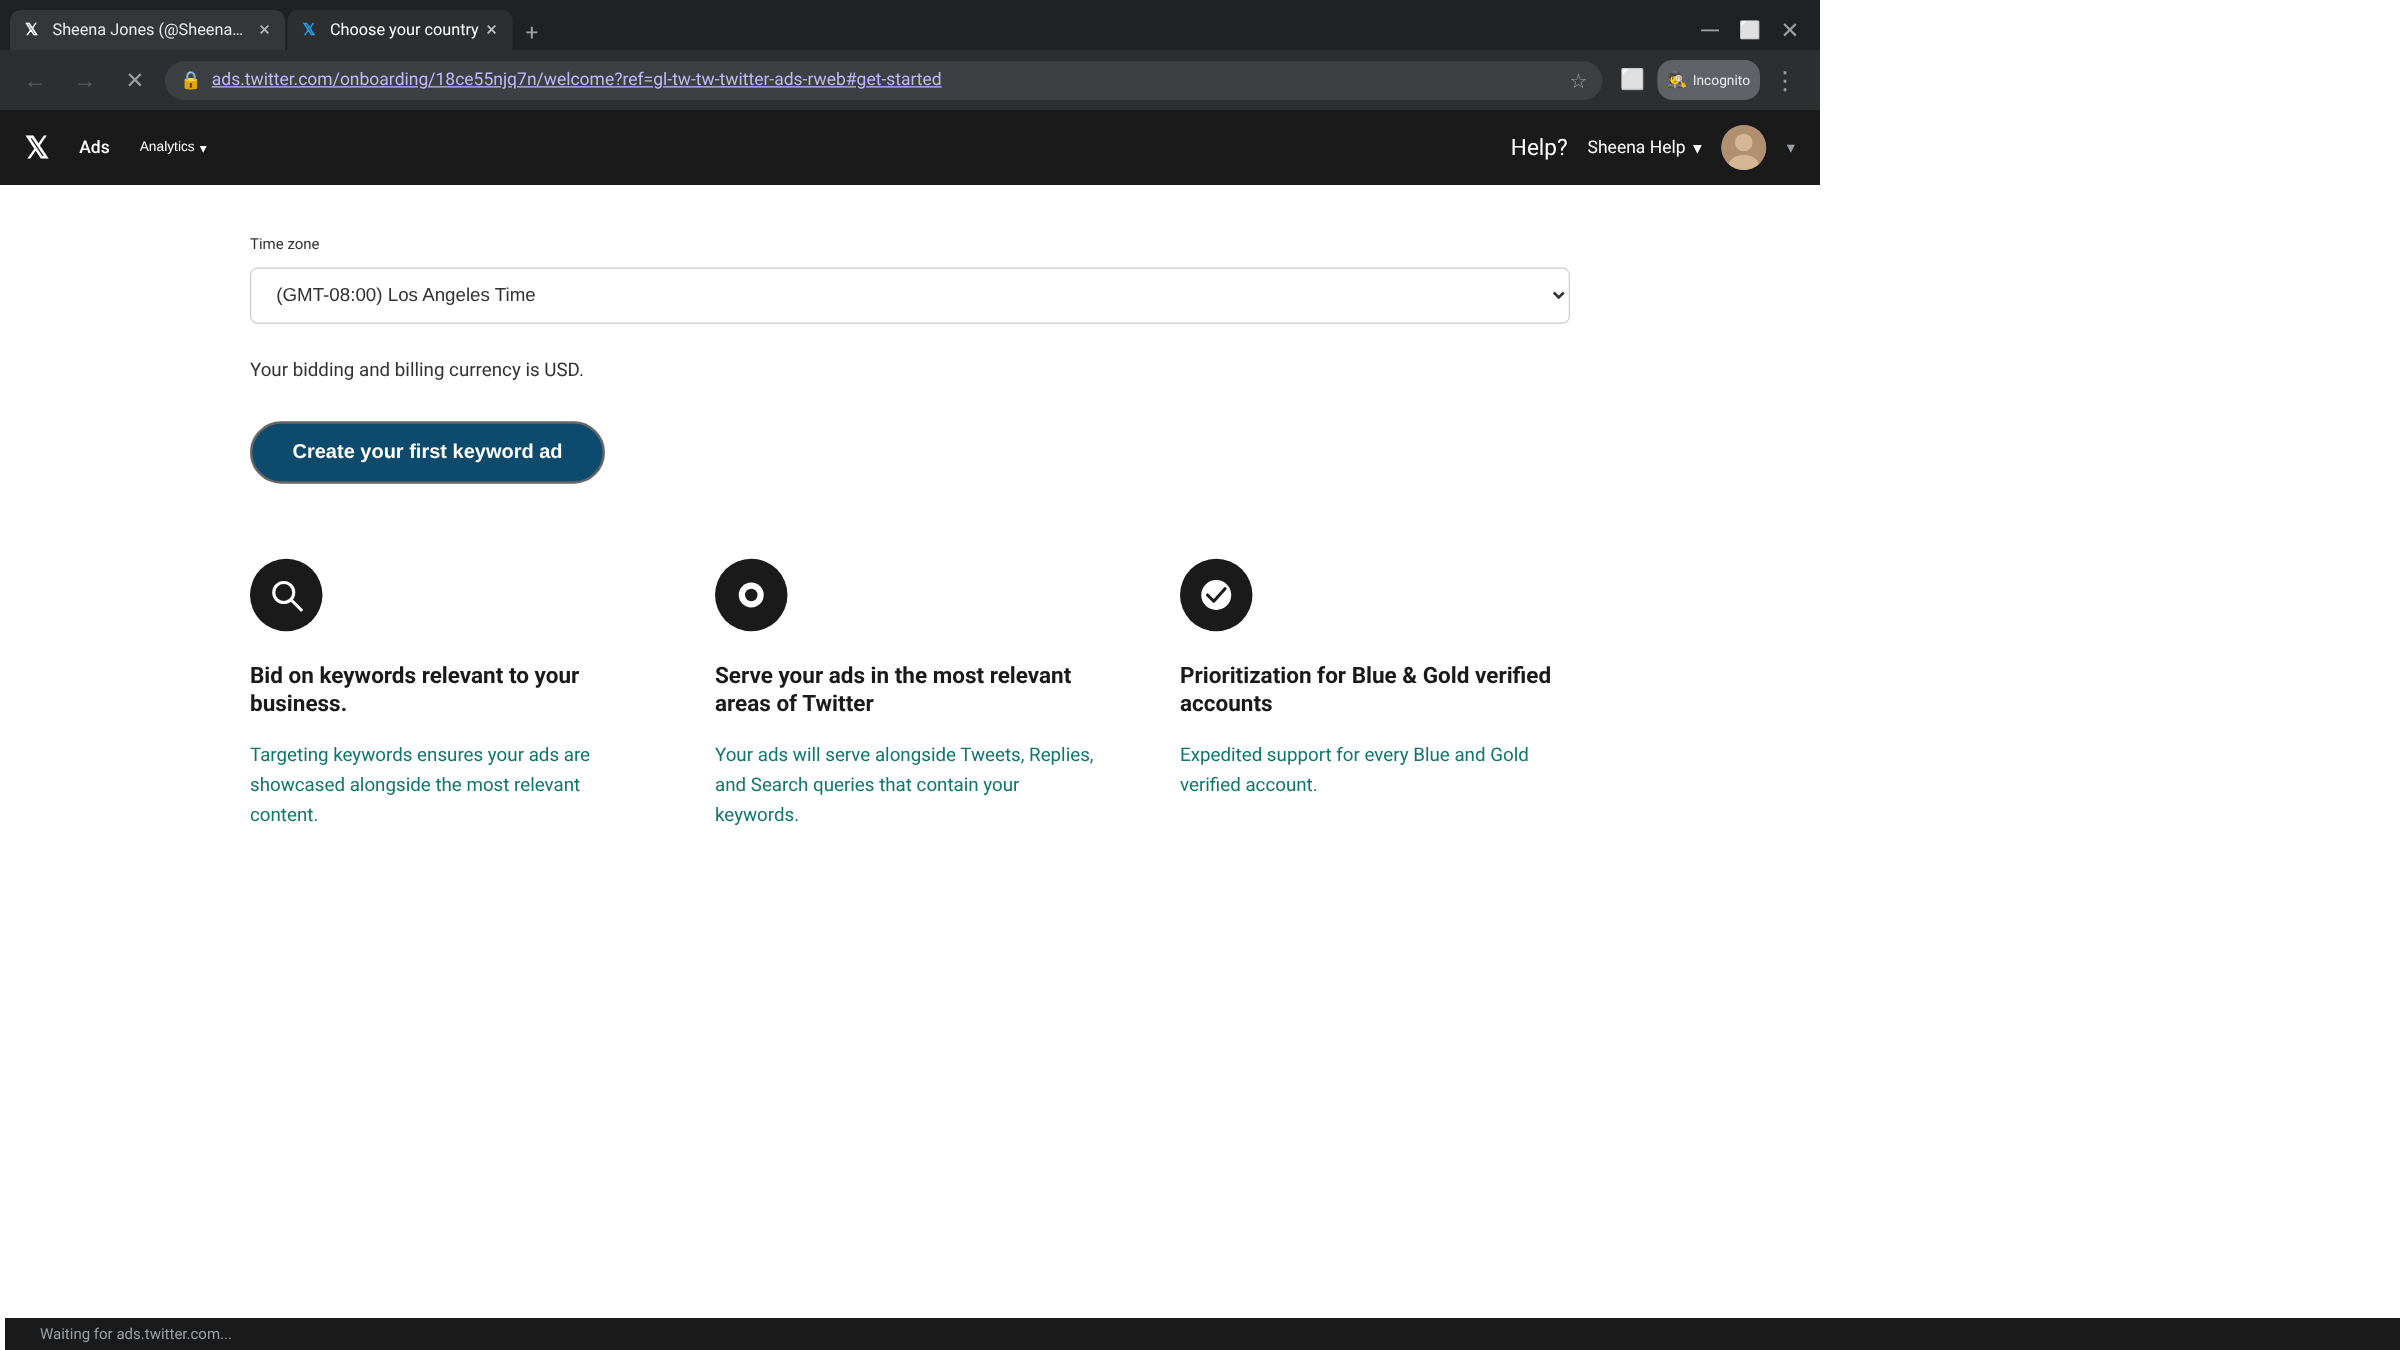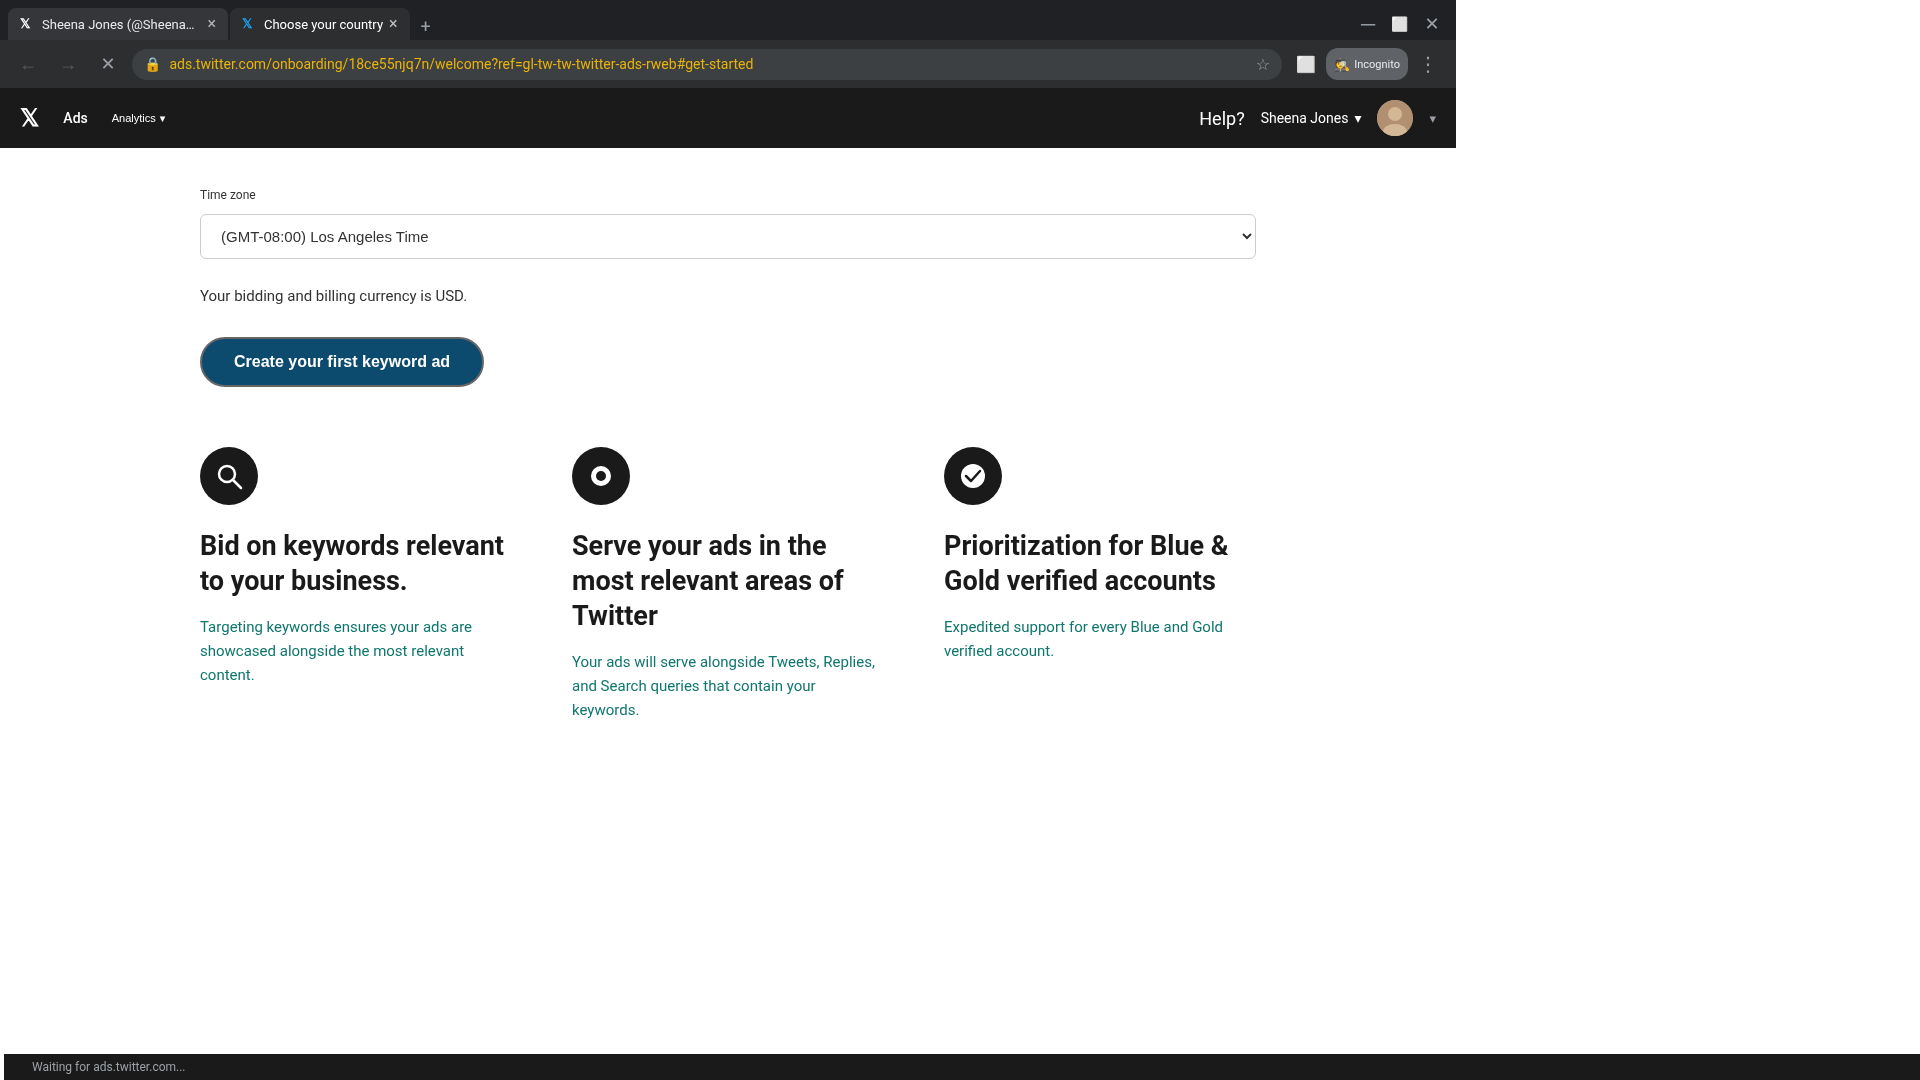--- a/index.html
+++ b/index.html
@@ -13,21 +13,21 @@
     .tab.active { background: #2d2e30; color: #fff; }
     .tab-favicon { width: 16px; height: 16px; flex-shrink: 0; }
     .tab-title { flex: 1; overflow: hidden; text-overflow: ellipsis; white-space: nowrap; }
     .tab-close { opacity: 0.7; cursor: pointer; flex-shrink: 0; font-size: 16px; line-height: 1; }
     .new-tab-btn { width: 28px; height: 28px; display: flex; align-items: center; justify-content: center; color: #9aa0a6; font-size: 18px; cursor: pointer; border-radius: 50%; }
 
     .browser-toolbar { background: #2d2e30; display: flex; align-items: center; padding: 8px 12px; gap: 8px; }
     .nav-btn { background: none; border: none; color: #9aa0a6; font-size: 18px; cursor: pointer; width: 32px; height: 32px; display: flex; align-items: center; justify-content: center; border-radius: 50%; }
     .nav-btn.disabled { opacity: 0.4; cursor: default; }
     .address-bar { flex: 1; background: #3c4043; border-radius: 20px; display: flex; align-items: center; padding: 6px 12px; gap: 8px; }
-    .address-text { flex: 1; color: #eab308; font-size: 14px; }
+    .address-text { flex: 1; color: #c4b5fd; font-size: 14px; text-decoration: underline; }
     .address-icons { display: flex; gap: 8px; color: #9aa0a6; }
     .toolbar-actions { display: flex; gap: 4px; }
     .toolbar-action-btn { background: none; border: none; color: #9aa0a6; font-size: 18px; cursor: pointer; width: 32px; height: 32px; display: flex; align-items: center; justify-content: center; border-radius: 50%; }
     .incognito-badge { background: #5f6368; color: #e8eaed; font-size: 11px; padding: 2px 8px; border-radius: 12px; display: flex; align-items: center; gap: 4px; }
 
     
     .app { background: #fff; height: calc(820px - 88px); display: flex; flex-direction: column; }
 
     
     .top-nav { background: #1a1a1a; display: flex; align-items: center; padding: 0 20px; height: 60px; justify-content: space-between; }
@@ -44,21 +44,21 @@
     .content { flex: 1; padding: 40px 200px; background: #fff; overflow-y: auto; }
     .section-label { font-size: 12px; color: #333; margin-bottom: 12px; font-weight: 400; }
     .timezone-select { width: 100%; padding: 12px 16px; font-size: 15px; border: 1px solid #ccc; border-radius: 6px; appearance: auto; background: #fff; color: #333; cursor: pointer; margin-bottom: 28px; }
     .billing-note { font-size: 15px; color: #333; margin-bottom: 32px; }
     .create-btn { background: #0c4a6e; color: #fff; border: 2.5px solid #666; border-radius: 50px; padding: 14px 32px; font-size: 16px; font-weight: 600; cursor: pointer; display: inline-block; }
 
     
     .features { display: flex; gap: 60px; margin-top: 60px; }
     .feature { flex: 1; }
     .feature-icon { width: 58px; height: 58px; background: #1a1a1a; border-radius: 50%; display: flex; align-items: center; justify-content: center; margin-bottom: 24px; color: #fff; font-size: 24px; }
-    .feature-title { font-size: 27px; font-weight: 700; color: #1a1a1a; margin-bottom: 16px; line-height: 1.3; }
+    .feature-title { font-size: 18px; font-weight: 700; color: #1a1a1a; margin-bottom: 16px; line-height: 1.3; }
     .feature-desc { font-size: 15px; color: #0f766e; line-height: 1.6; }
 
     
     .status-bar { background: #1a1a1a; color: #9aa0a6; font-size: 12px; padding: 6px 28px; position: fixed; bottom: 0; left: 4px; width: 100%; }
   </style>
 </head>
 <body>
 
 <div class="browser-chrome">
   <div class="browser-titlebar">
@@ -114,21 +114,21 @@
       <span class="x-logo">𝕏</span>
       <span class="ads-label">Ads</span>
       <button class="analytics-btn">
         <span>Analytics</span>
         <span>▾</span>
       </button>
     </div>
     <div class="nav-right">
       <span class="help-btn">Help?</span>
       <div class="user-btn">
-        <span>Sheena Jones</span>
+        <span>Sheena Help</span>
         <span>▾</span>
       </div>
       <div class="avatar">
         <svg width="36" height="36" viewBox="0 0 36 36">
           <circle cx="18" cy="18" r="18" fill="#b09070"></circle>
           <circle cx="18" cy="14" r="7" fill="#d4b896"></circle>
           <ellipse cx="18" cy="32" rx="12" ry="8" fill="#d4b896"></ellipse>
         </svg>
       </div>
       <span style="color:#9aa0a6;font-size:13px;">▾</span>

